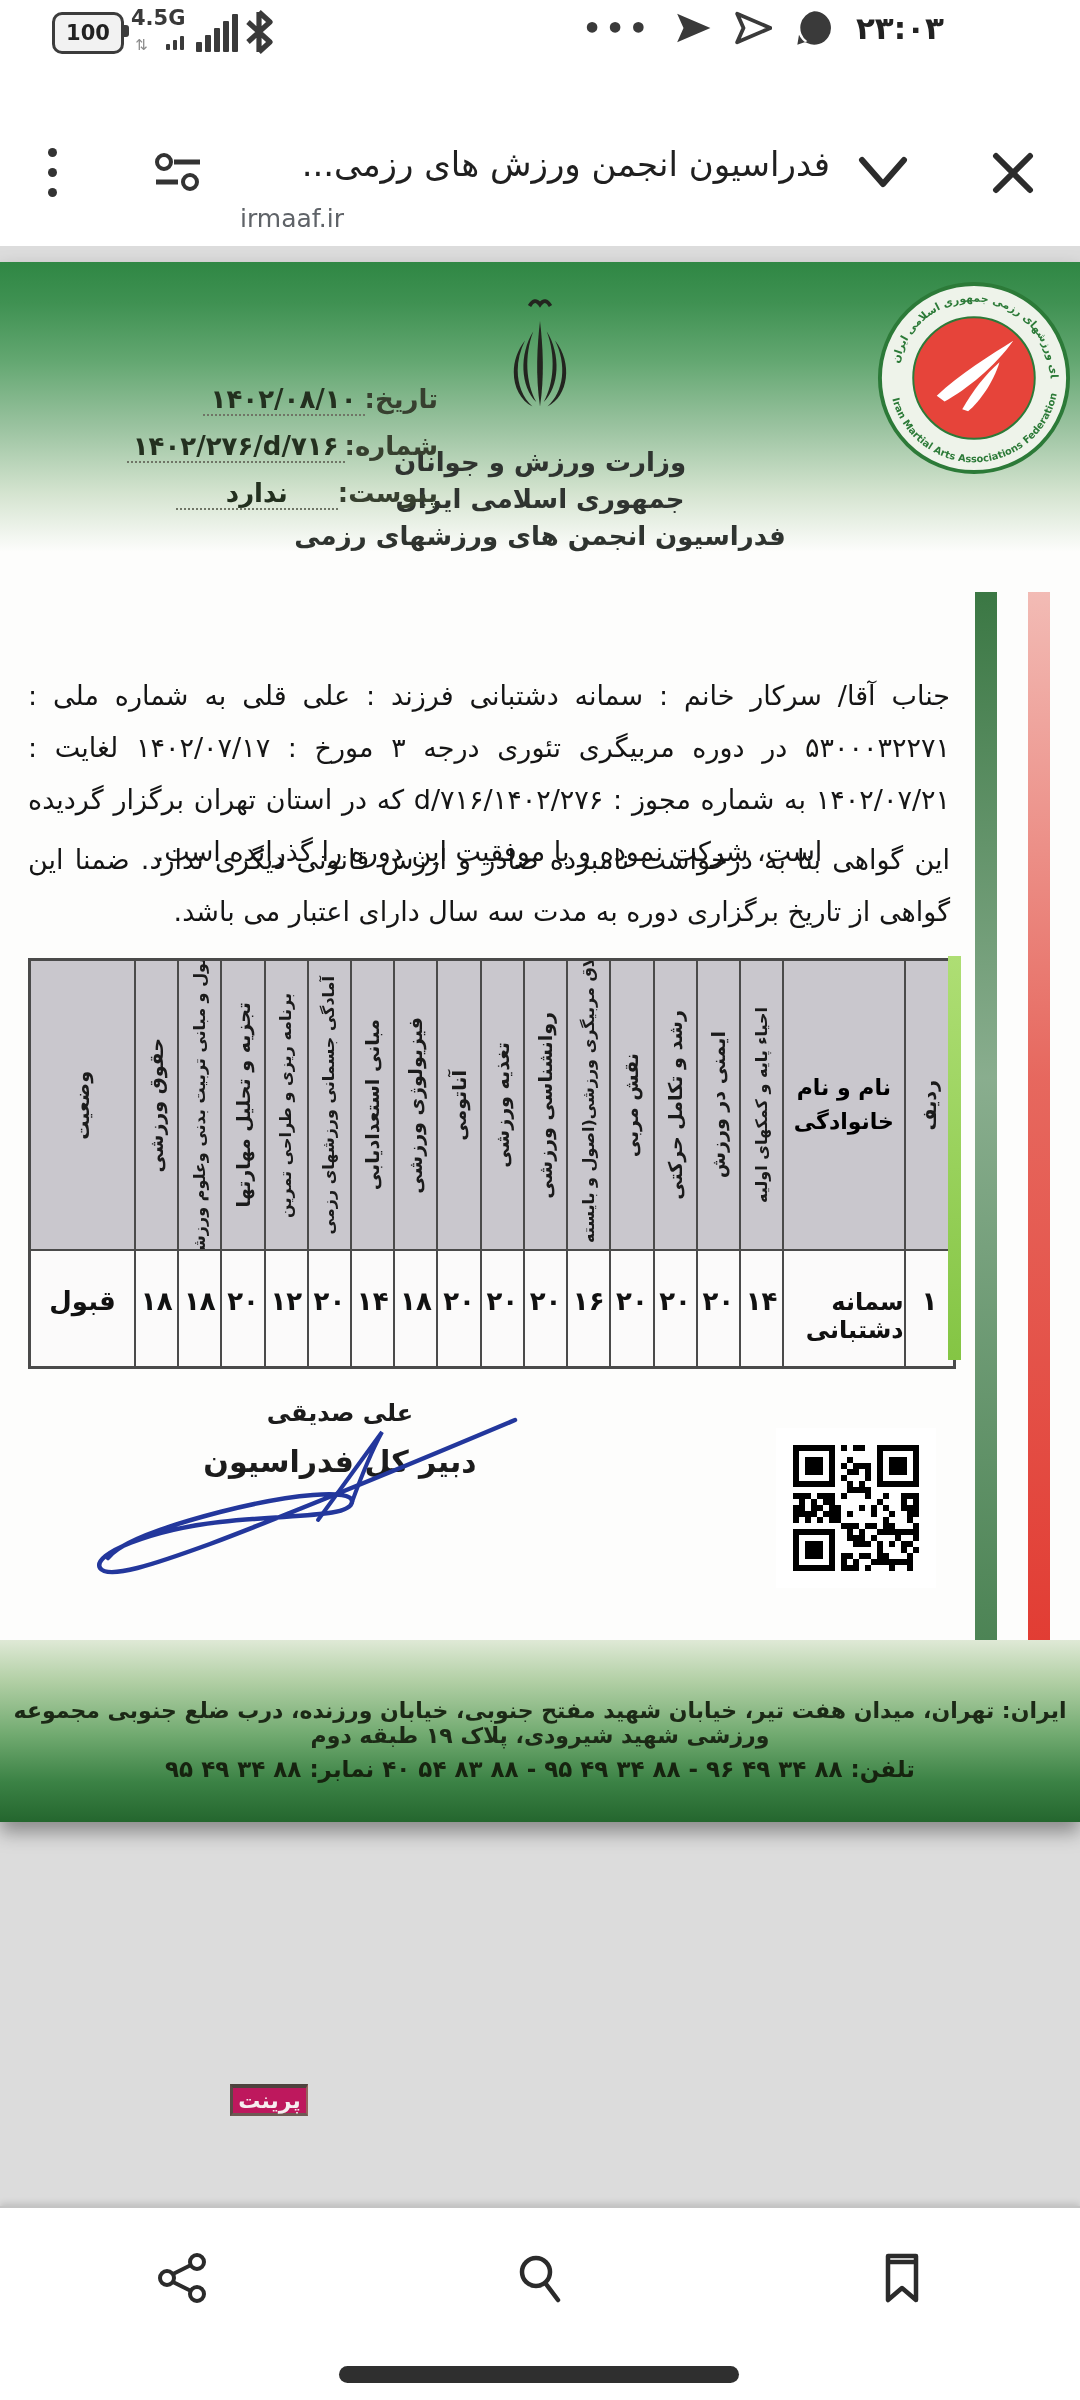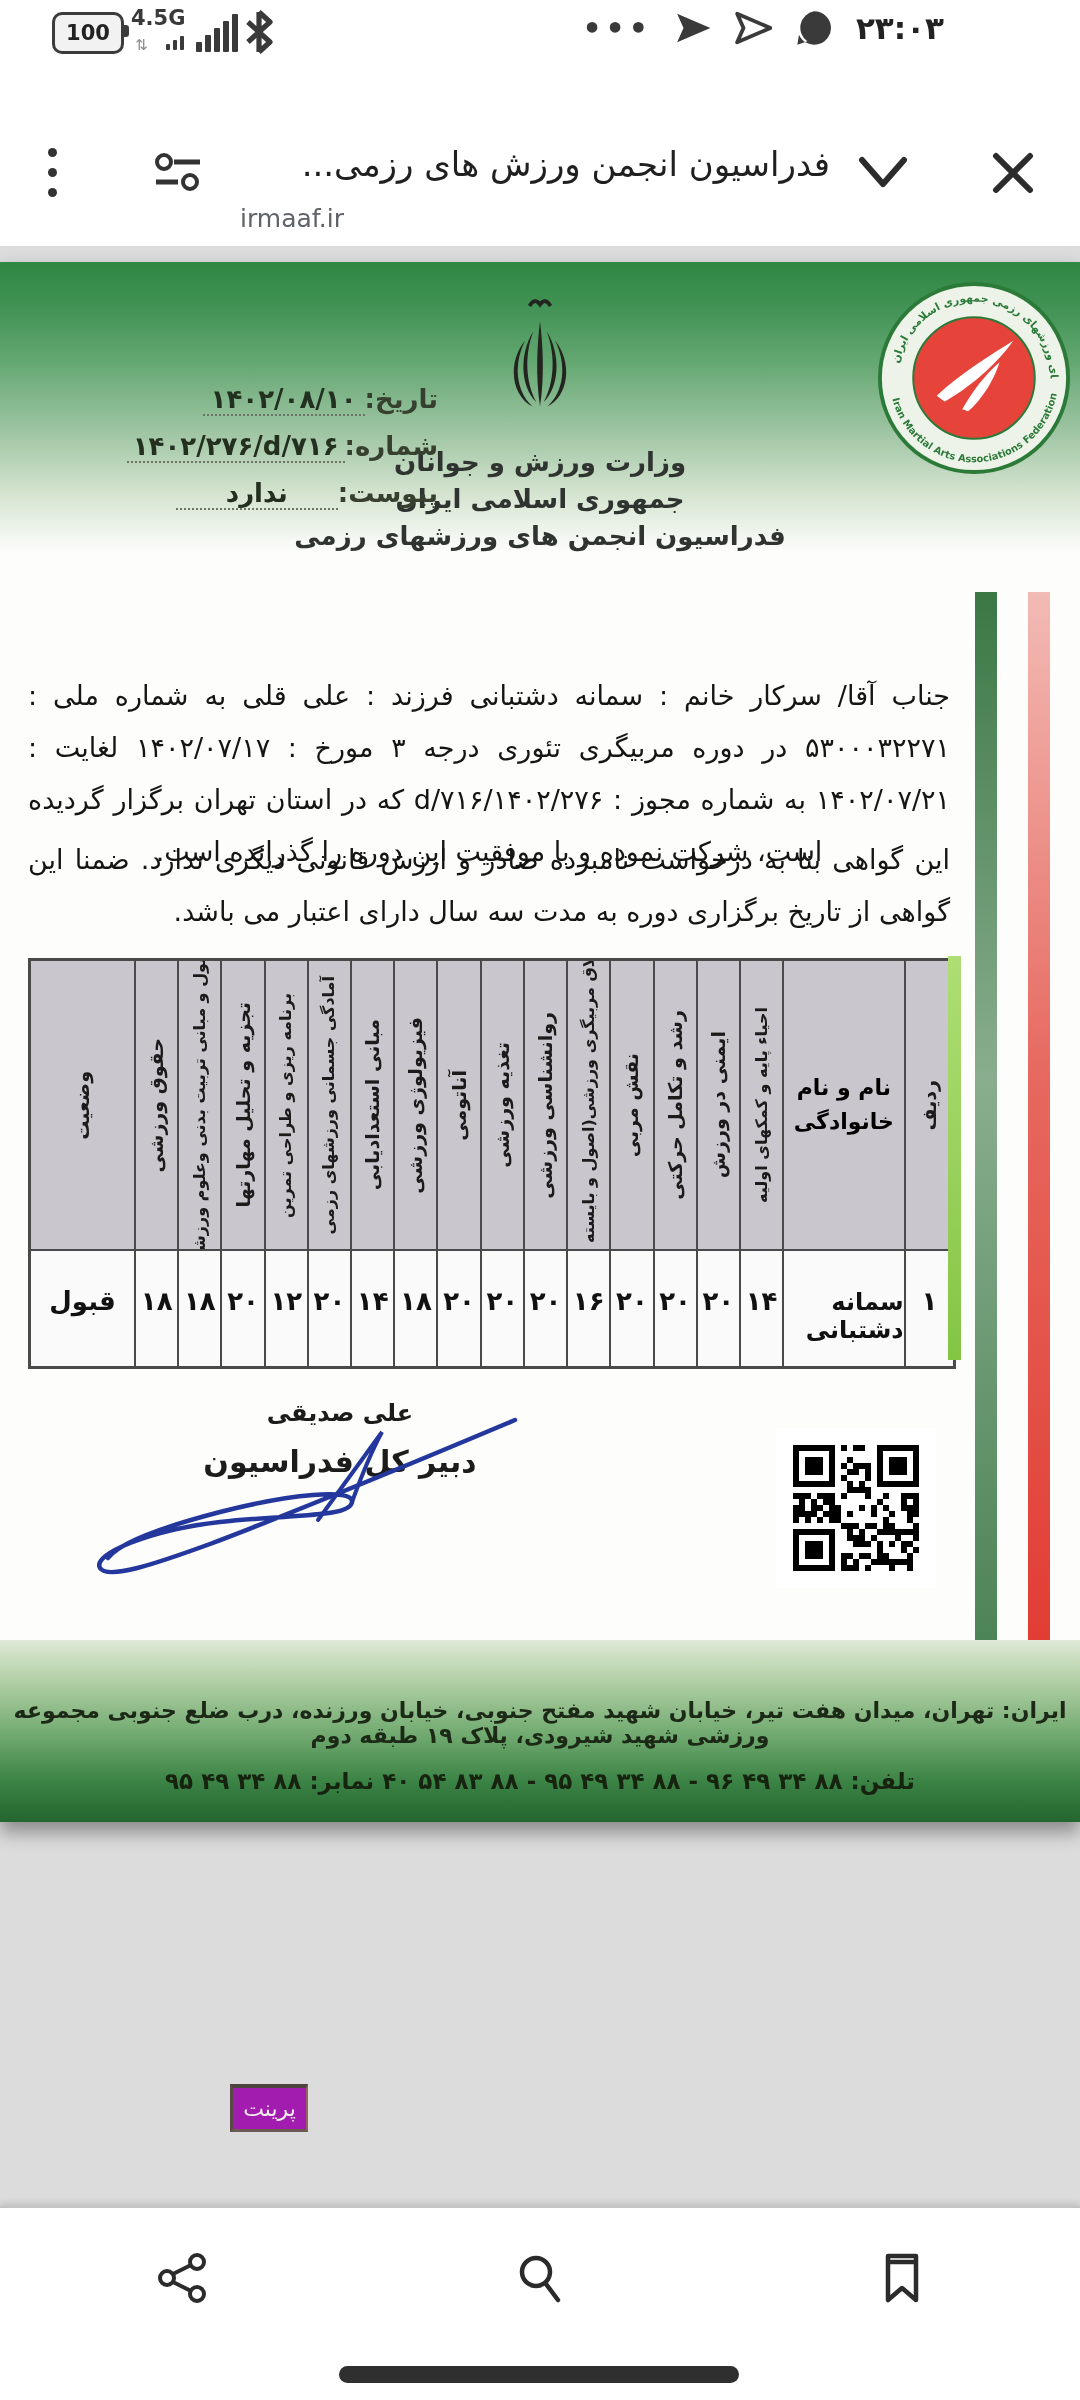--- a/index.html
+++ b/index.html
@@ -69,25 +69,25 @@
   
   .qrbox{position:absolute;left:776px;top:1166px;width:160px;height:160px;background:#fff;}
   .qrgrid{position:absolute;left:17px;top:17px;width:126px;height:126px;}
   .qcell{position:absolute;width:6px;height:6px;background:#000;}
   .finder{position:absolute;width:30px;height:30px;border:6px solid #000;background:#fff;}
   .finder i{position:absolute;left:6px;top:6px;width:18px;height:18px;background:#000;display:block;}
   
   .doc-foot{position:absolute;left:0;top:1378px;width:1080px;height:182px;direction:rtl;text-align:center;
     background:linear-gradient(180deg,#dfe9d6 0%,#b3d0a6 22%,#71aa70 52%,#3b8245 78%,#24662e 100%);}
   .doc-foot .f1{margin-top:58px;font-size:22px;font-weight:bold;color:#1c2916;}
-  .doc-foot .f2{margin-top:20px;font-size:23px;font-weight:bold;color:#16230f;}
-  
-  .printbtn{position:absolute;left:230px;top:1838px;width:78px;height:48px;background:#a21caf;color:#f6eef0;
+  .doc-foot .f2{margin-top:8px;font-size:23px;font-weight:bold;color:#16230f;}
+  
+  .printbtn{position:absolute;left:230px;top:1838px;width:78px;height:32px;background:#be185d;color:#f6eef0;
     font-size:22px;display:flex;align-items:center;justify-content:center;direction:rtl;
-    border-top:4px solid #4e423e;border-left:3px solid #5a4a45;border-right:2px solid #95635c;border-bottom:3px solid #6e5a54;box-sizing:border-box;}
+    border-top:4px solid #4e423e;border-left:3px solid #5a4a45;border-right:2px solid #95635c;border-bottom:3px solid #6e5a54;box-sizing:border-box;font-weight:bold;}
   
   .bottomnav{position:absolute;left:0;top:2206px;width:1080px;height:194px;background:#fff;border-top:2px solid #c4c4c4;box-shadow:0 -3px 6px rgba(0,0,0,.12);}
   .navicon{position:absolute;top:42px;width:56px;height:56px;}
   .homebar{position:absolute;left:339px;top:158px;width:400px;height:17px;border-radius:9px;background:#2f2f2f;}
 </style>
 </head>
 <body>
 
 <div class="statusbar">
   <div class="battery">

